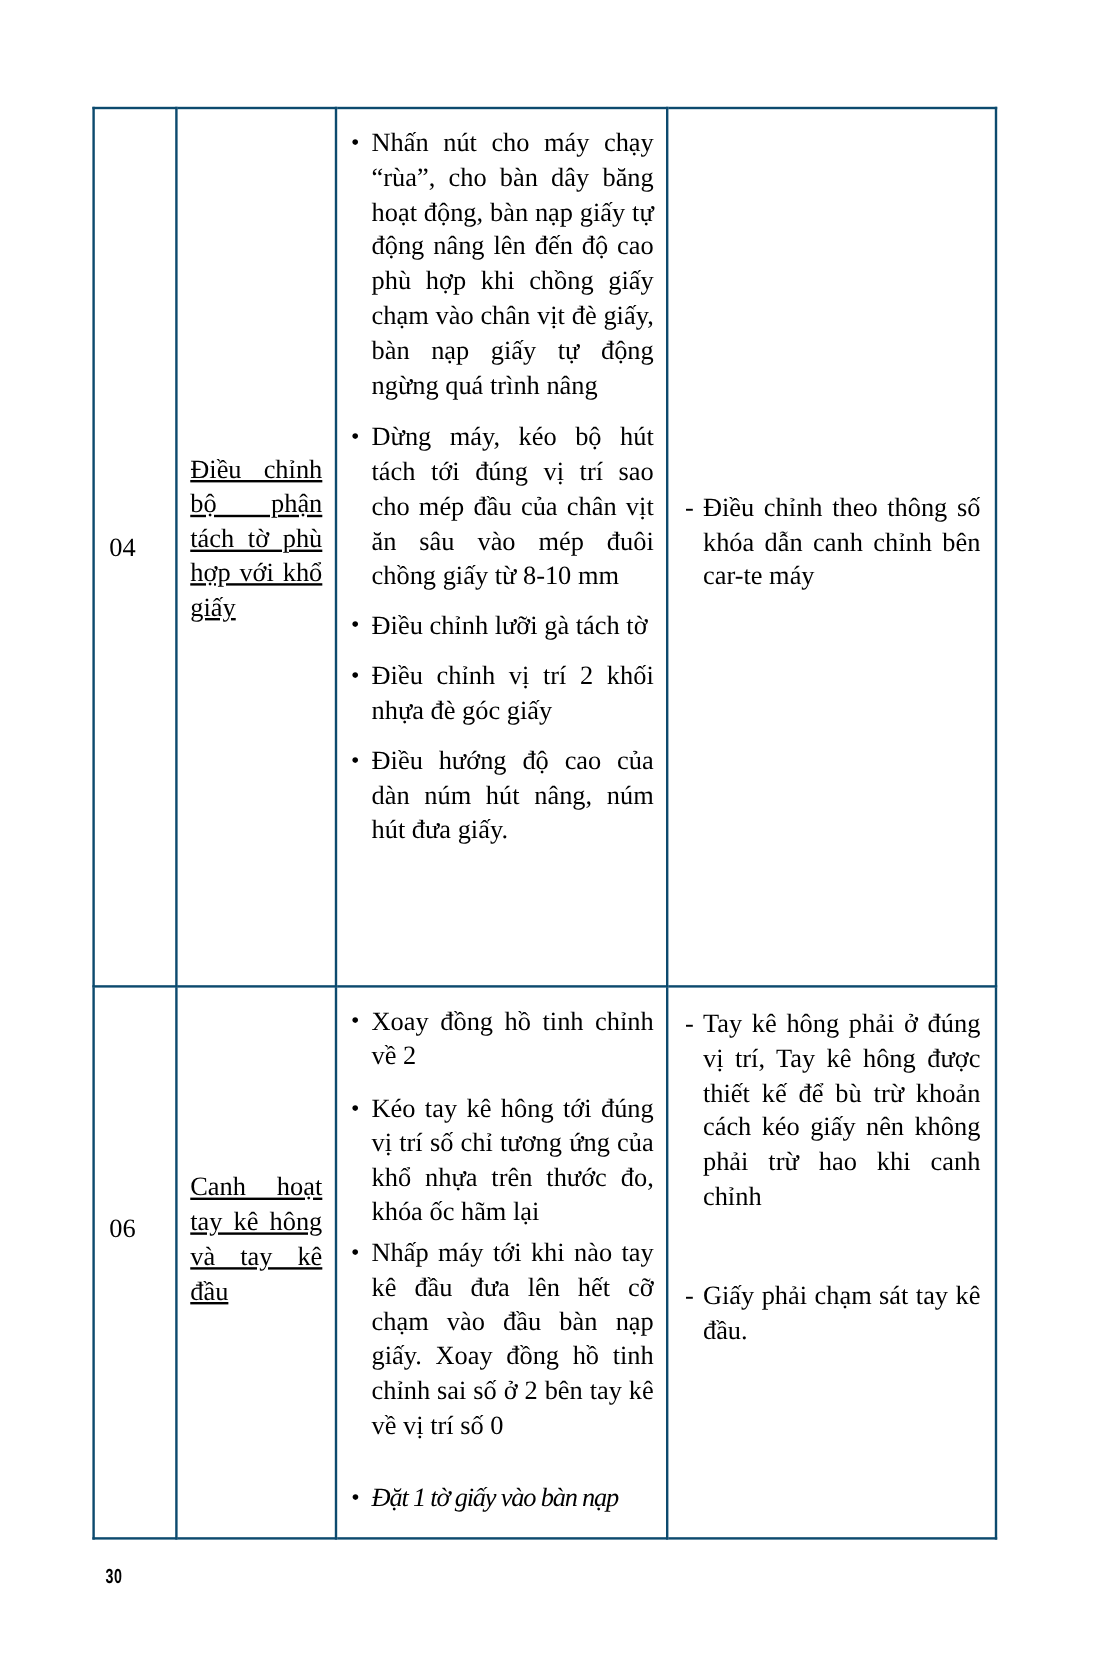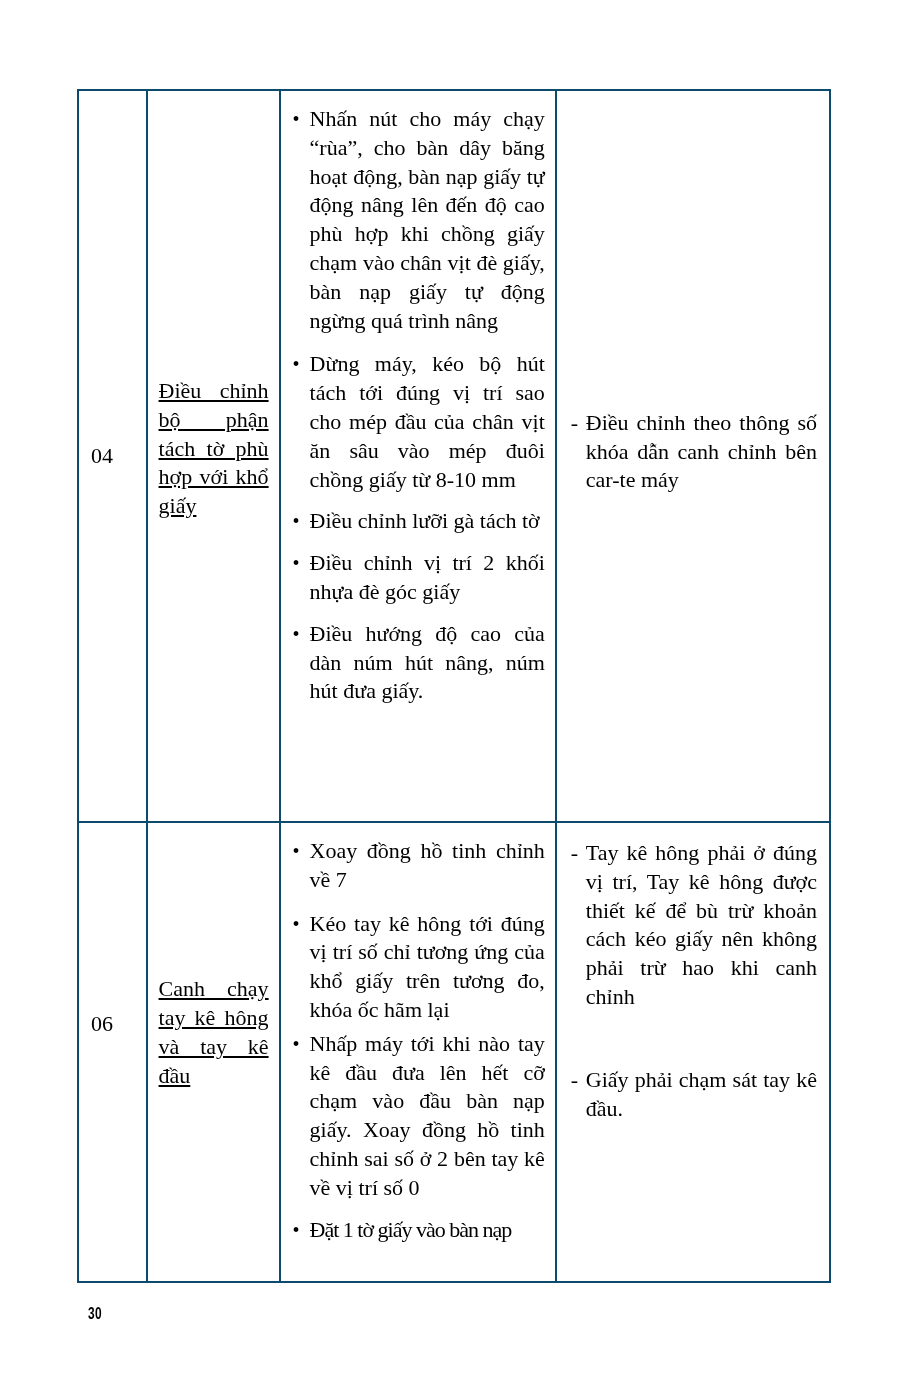--- a/index.html
+++ b/index.html
@@ -42,27 +42,27 @@
       <div class="bul" style="margin-top:13px;">Điều chỉnh vị trí 2 khối nhựa đè góc giấy</div>
       <div class="bul" style="margin-top:13px;">Điều hướng độ cao của dàn núm hút nâng, núm hút đưa giấy.</div>
     </td>
     <td class="mid">
       <div class="dash" style="margin-top:-8px;">Điều chỉnh theo thông số khóa dẫn canh chỉnh bên car-te máy</div>
     </td>
   </tr>
   <tr style="height:460px;">
     <td class="num"><span style="position:relative;top:-28px;">06</span></td>
     <td class="mid">
-          <div class="title" style="margin-top:-38px;">Canh chạy tay kê hông và tay kê đầu</div>
+          <div class="title" style="margin-top:-38px;">Canh hoạt tay kê hông và tay kê đầu</div>
         </td>
     <td style="padding-top:14px;">
-      <div class="bul">Xoay đồng hồ tinh chỉnh về 7</div>
-      <div class="bul" style="margin-top:15px;">Kéo tay kê hông tới đúng vị trí số chỉ tương ứng của khổ giấy trên tương đo, khóa ốc hãm lại</div>
+      <div class="bul">Xoay đồng hồ tinh chỉnh về 2</div>
+      <div class="bul" style="margin-top:15px;">Kéo tay kê hông tới đúng vị trí số chỉ tương ứng của khổ nhựa trên thước đo, khóa ốc hãm lại</div>
       <div class="bul" style="margin-top:5px;">Nhấp máy tới khi nào tay kê đầu đưa lên hết cỡ chạm vào đầu bàn nạp giấy. Xoay đồng hồ tinh chỉnh sai số ở 2 bên tay kê về vị trí số 0</div>
-      <div class="bul" style="margin-top:13px;white-space:nowrap;letter-spacing:-1px;">Đặt 1 tờ giấy vào bàn nạp</div>
+      <div class="bul" style="margin-top:31px;white-space:nowrap;letter-spacing:-1px;font-style:italic;">Đặt 1 tờ giấy vào bàn nạp</div>
     </td>
     <td style="padding-top:16px;font-family:Liberation Serif, serif;">
       <div class="dash">Tay kê hông phải ở đúng vị trí, Tay kê hông được thiết kế để bù trừ khoản cách kéo giấy nên không phải trừ hao khi canh chỉnh</div>
       <div class="dash" style="margin-top:54px;">Giấy phải chạm sát tay kê đầu.</div>
     </td>
   </tr>
 </tbody>
   </table>
 
 <div class="pgnum">30</div>

